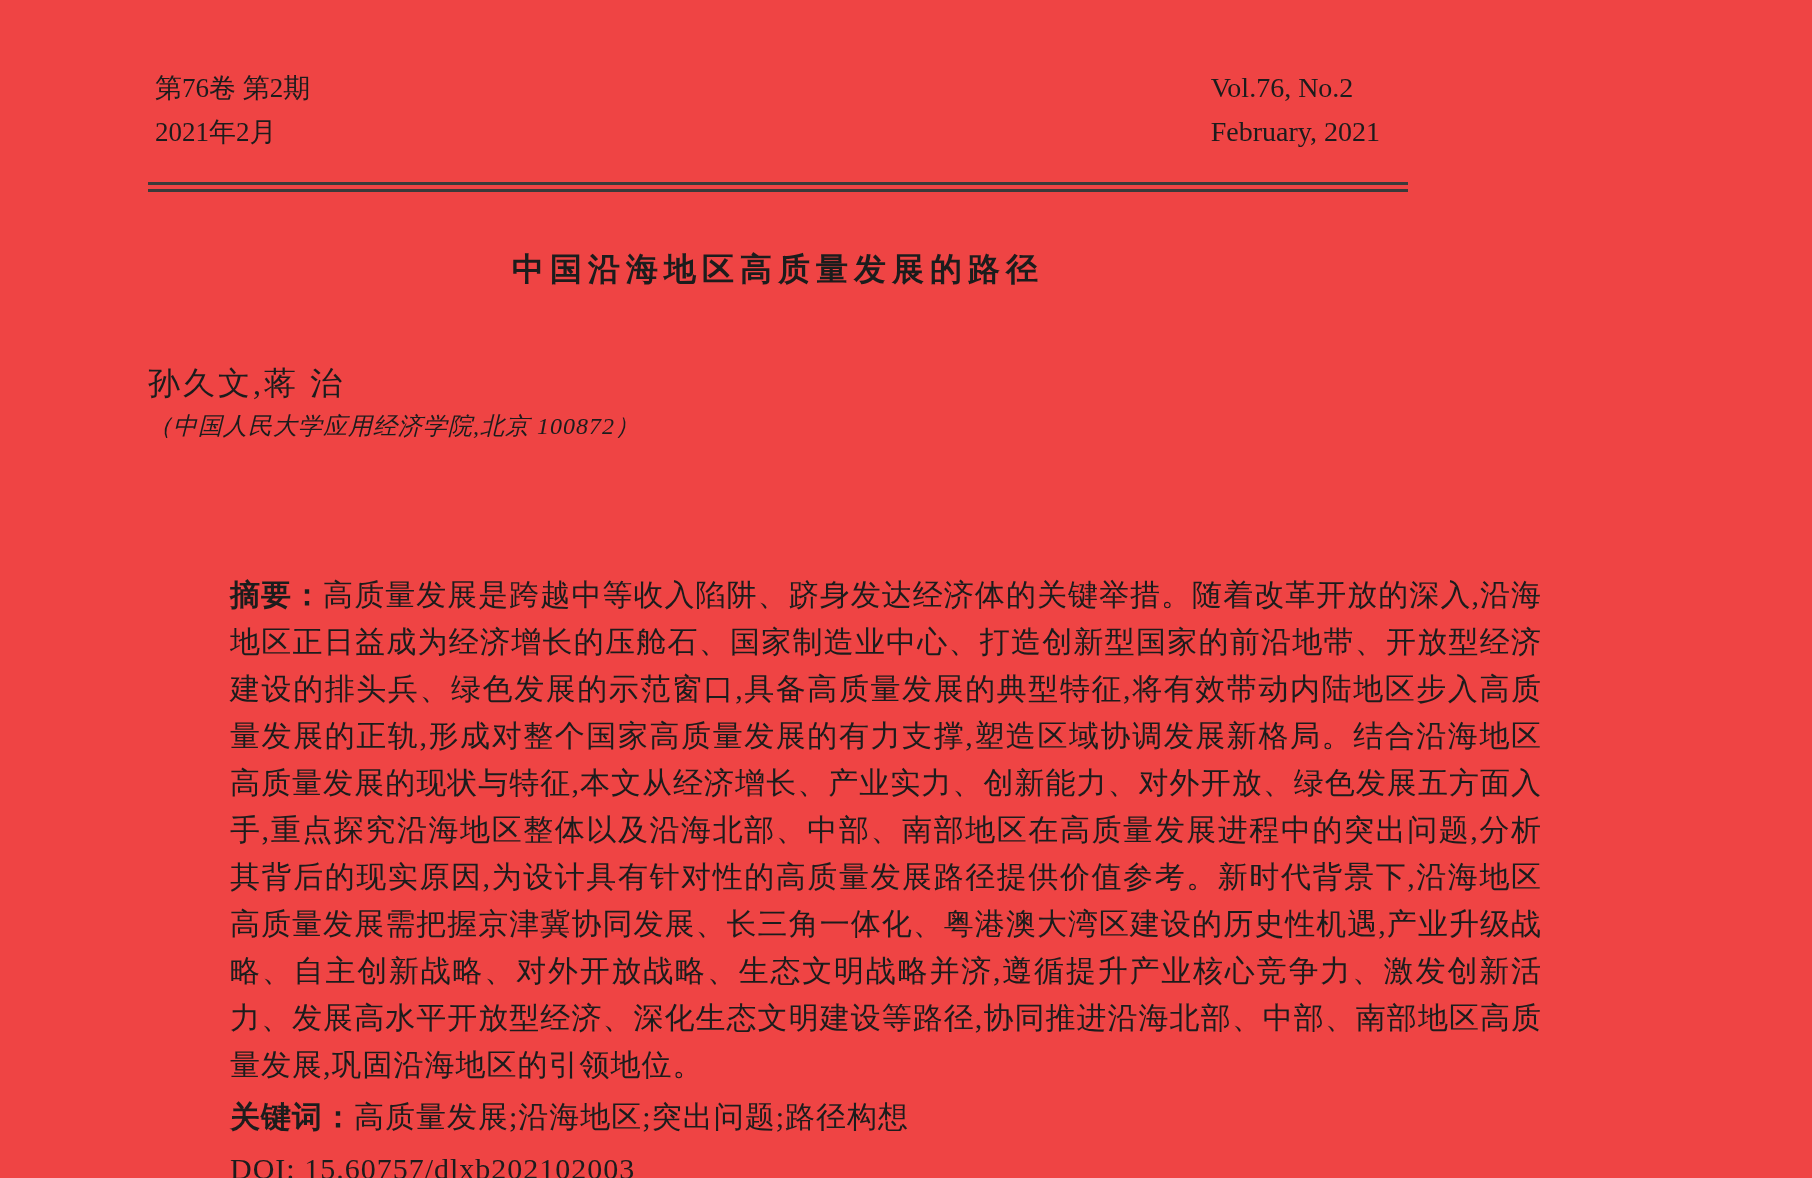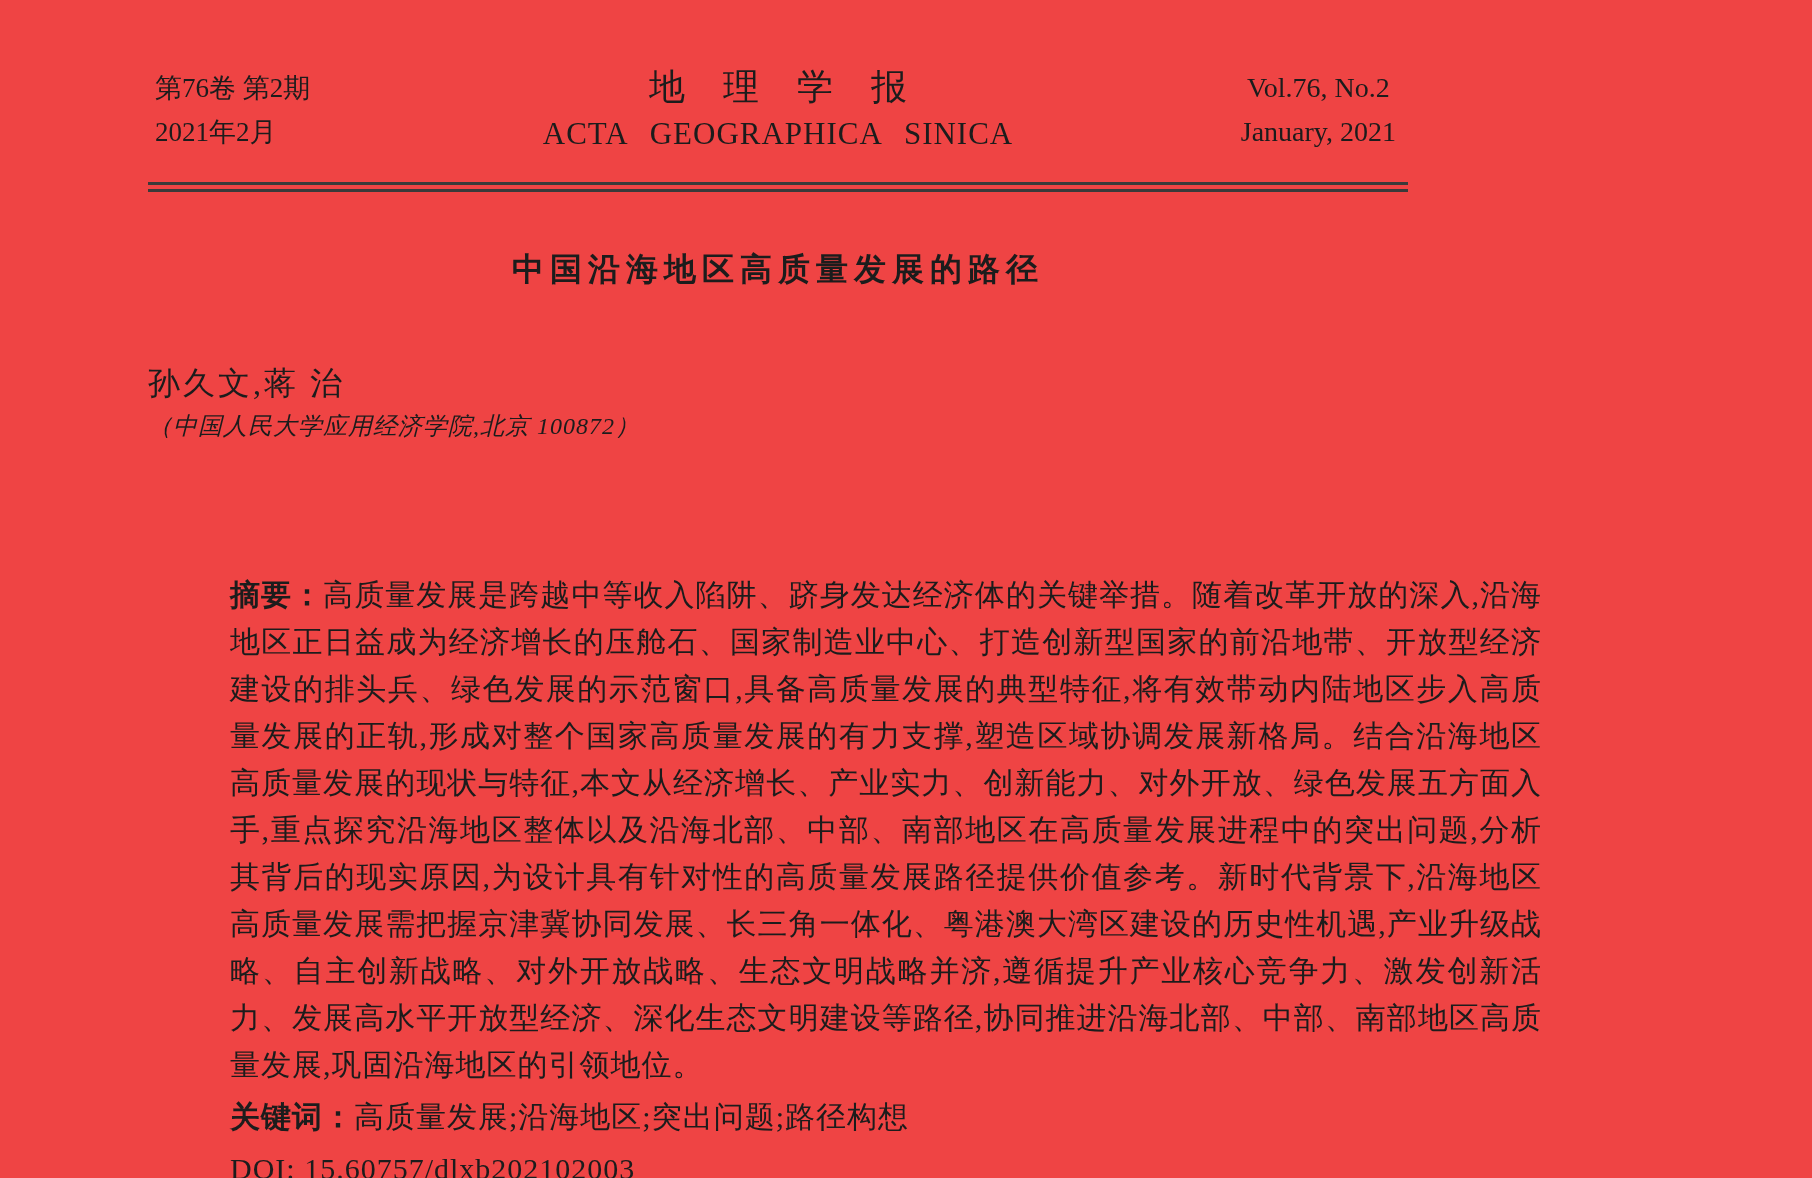--- a/index.html
+++ b/index.html
@@ -42,25 +42,25 @@
   }
   .hdr-center .en {
     font-size: 31px;
     line-height: 44px;
     letter-spacing: 1px;
     word-spacing: 14px;
     white-space: nowrap;
   }
   .hdr-right {
     position: absolute;
-    right: 416px;
+    right: 432px;
     top: 66px;
     font-size: 28px;
     line-height: 44px;
-    text-align: center;
+    text-align: left;
     white-space: nowrap;
     margin-left: 23px;
   }
   .rule {
     position: absolute;
     left: 148px;
     top: 182px;
     width: 1260px;
     height: 4px;
     border-top: 3px solid #3a3a3a;
@@ -125,28 +125,24 @@
 </head>
 <body>
 
 <div id="page">
 
   <div class="hdr-left">
     <div>第76卷 第2期</div>
     <div>2021年2月</div>
   </div>
 
-  <div class="hdr-center">
-    <div class="cn">地理学报</div>
-    <div class="en">ACTA GEOGRAPHICA SINICA</div>
-  </div>
 
   <div class="hdr-right">
     <div>Vol.76, No.2</div>
-    <div>January, 2021</div>
+    <div>February, 2021</div>
   </div>
 
   <div class="rule"></div>
 
   <div class="paper-title">中国沿海地区高质量发展的路径</div>
   <div class="paper-authors">孙久文,蒋 治</div>
   <div class="paper-affiliation">（中国人民大学应用经济学院,北京 100872）</div>
 
   <div class="abstract-block">
     <p class="p-abstract"><span class="b-label">摘要：</span><span>高质量发展是跨越中等收入陷阱、跻身发达经济体的关键举措。随着改革开放的深入,沿海地区正日益成为经济增长的压舱石、国家制造业中心、打造创新型国家的前沿地带、开放型经济建设的排头兵、绿色发展的示范窗口,具备高质量发展的典型特征,将有效带动内陆地区步入高质量发展的正轨,形成对整个国家高质量发展的有力支撑,塑造区域协调发展新格局。结合沿海地区高质量发展的现状与特征,本文从经济增长、产业实力、创新能力、对外开放、绿色发展五方面入手,重点探究沿海地区整体以及沿海北部、中部、南部地区在高质量发展进程中的突出问题,分析其背后的现实原因,为设计具有针对性的高质量发展路径提供价值参考。新时代背景下,沿海地区高质量发展需把握京津冀协同发展、长三角一体化、粤港澳大湾区建设的历史性机遇,产业升级战略、自主创新战略、对外开放战略、生态文明战略并济,遵循提升产业核心竞争力、激发创新活力、发展高水平开放型经济、深化生态文明建设等路径,协同推进沿海北部、中部、南部地区高质量发展,巩固沿海地区的引领地位。</span></p>

